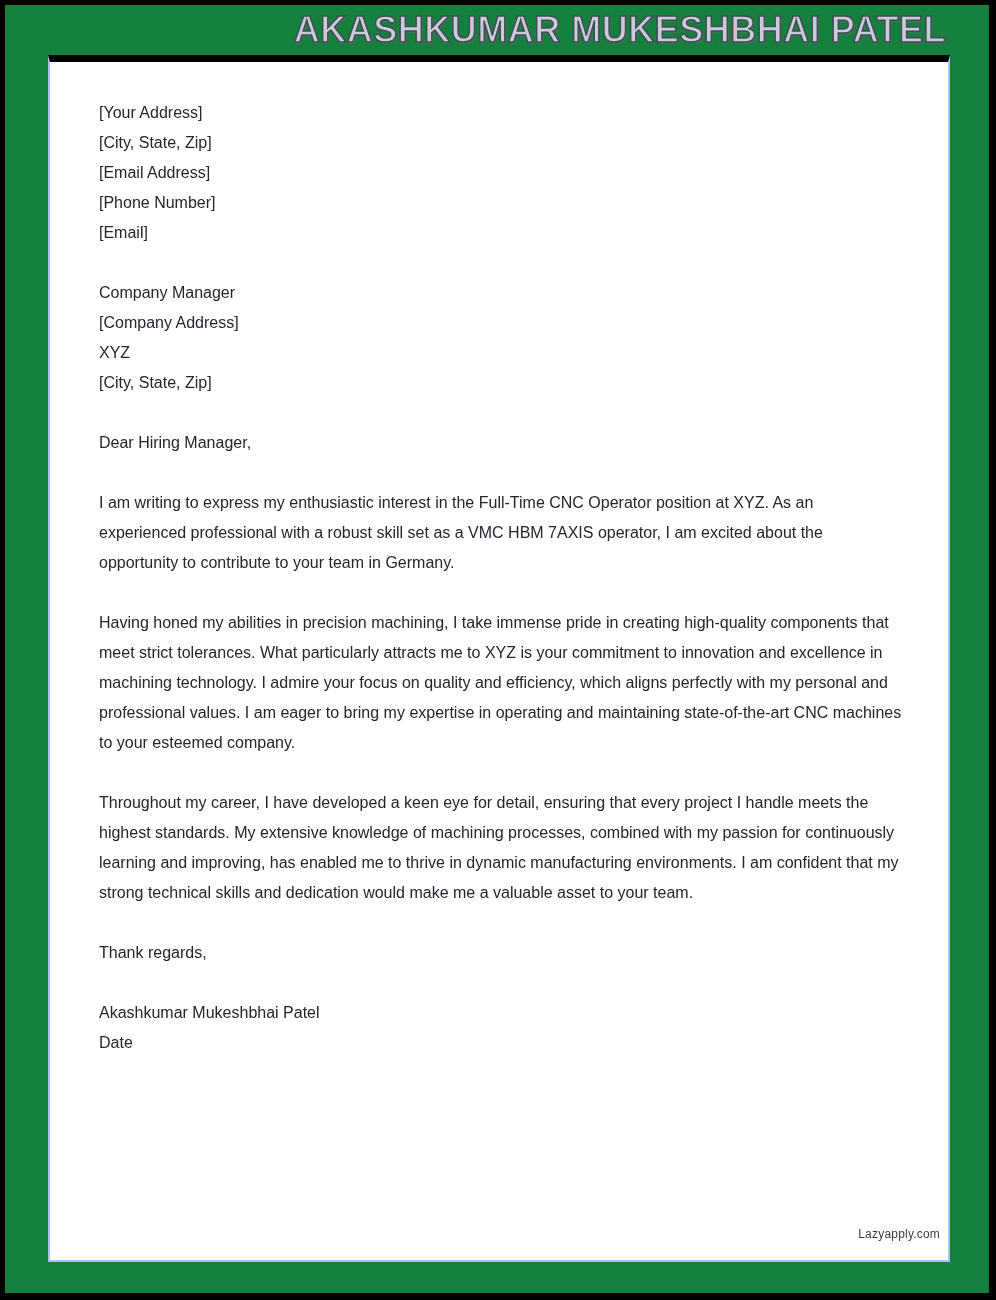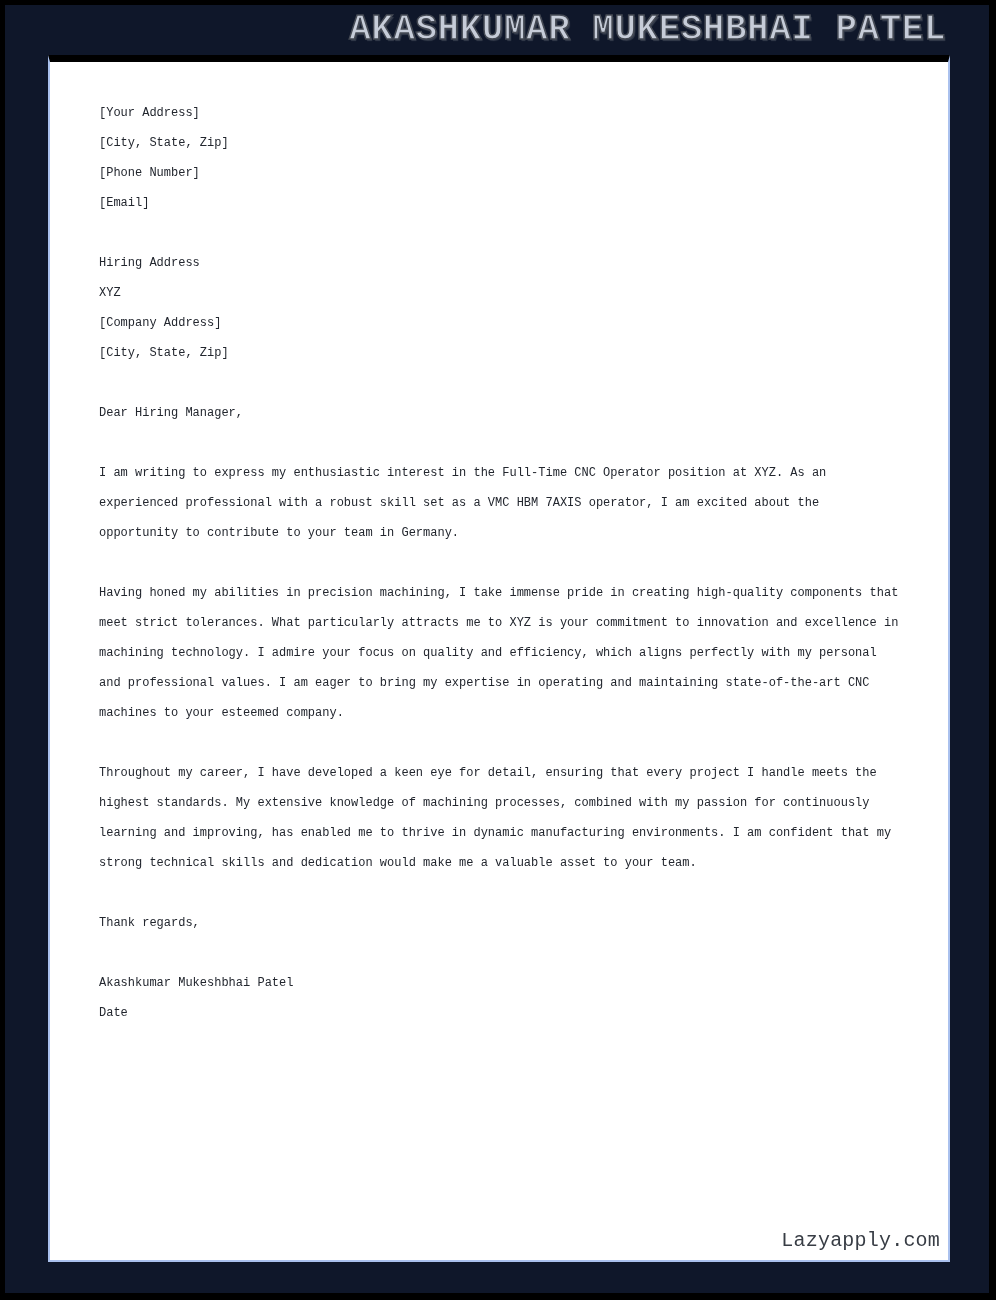--- a/index.html
+++ b/index.html
@@ -5,26 +5,25 @@
   html, body { margin: 0; padding: 0; }
   body {
     width: 996px; height: 1300px;
     font-family: "Liberation Sans", sans-serif;
     background: #000;
   }
   .frame {
     position: relative;
     width: 996px; height: 1300px;
     box-sizing: border-box;
-    background: #0f172a;
+    background: #15803d;
     border: 5px solid #000000;
     border-right-width: 7px;
     border-bottom-width: 7px;
     overflow: hidden;
-    font-family: Liberation Mono, monospace;
   }
   .header-title {
     position: absolute;
     top: 4px; right: 43px;
     font-size: 36px;
     font-weight: bold;
     letter-spacing: 0.5px;
     white-space: nowrap;
     color: #c6ccd8;
     -webkit-text-stroke: 1.5px #454a54;
@@ -37,56 +36,57 @@
     box-sizing: border-box;
     background: #ffffff;
     border-top: 7px solid #000000;
     border-left: 2px solid #aac1ee;
     border-right: 2px solid #aac1ee;
     border-bottom: 2px solid #aac1ee;
   }
   .doc-content {
     padding: 36px 40px 0 49px;
     width: 805px;
-    font-size: 12px;
+    font-size: 16px;
     line-height: 30px;
     color: #22262e;
   }
   .block { margin: 0 0 30px 0; }
   .para  { margin: 16px 0 30px 0; }
   .line  { height: 30px; }
   .watermark {
     position: absolute;
-    right: 8px; bottom: 8px;
-    font-size: 20px;
+    right: 8px; bottom: 19px;
+    font-size: 12px;
     color: #383d45;
     letter-spacing: 0.2px;
   }
 </style>
 </head>
 <body>
 
 <div class="frame">
 
   <div class="header-title">AKASHKUMAR MUKESHBHAI PATEL</div>
 
   <div class="doc">
     <div class="doc-content">
 
       <div class="block">
         <div class="line">[Your Address]</div>
         <div class="line">[City, State, Zip]</div>
+        <div class="line">[Email Address]</div>
         <div class="line">[Phone Number]</div>
         <div class="line">[Email]</div>
       </div>
 
       <div class="block">
-        <div class="line">Hiring Address</div>
+        <div class="line">Company Manager</div>
+        <div class="line">[Company Address]</div>
         <div class="line">XYZ</div>
-        <div class="line">[Company Address]</div>
         <div class="line">[City, State, Zip]</div>
       </div>
 
       <div class="block">Dear Hiring Manager,</div>
 
       <p class="para">I am writing to express my enthusiastic interest in the Full-Time CNC Operator position at XYZ. As an experienced professional with a robust skill set as a VMC HBM 7AXIS operator, I am excited about the opportunity to contribute to your team in Germany.</p>
       <p class="para">Having honed my abilities in precision machining, I take immense pride in creating high-quality components that meet strict tolerances. What particularly attracts me to XYZ is your commitment to innovation and excellence in machining technology. I admire your focus on quality and efficiency, which aligns perfectly with my personal and professional values. I am eager to bring my expertise in operating and maintaining state-of-the-art CNC machines to your esteemed company.</p>
       <p class="para">Throughout my career, I have developed a keen eye for detail, ensuring that every project I handle meets the highest standards. My extensive knowledge of machining processes, combined with my passion for continuously learning and improving, has enabled me to thrive in dynamic manufacturing environments. I am confident that my strong technical skills and dedication would make me a valuable asset to your team.</p>
 
 

